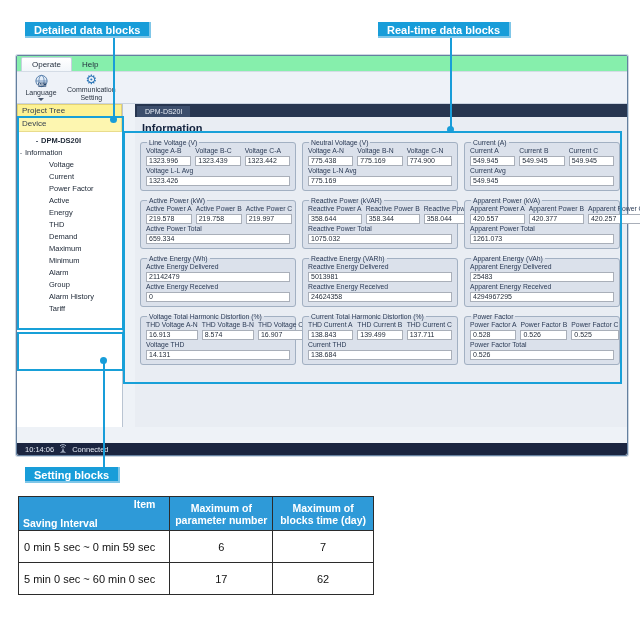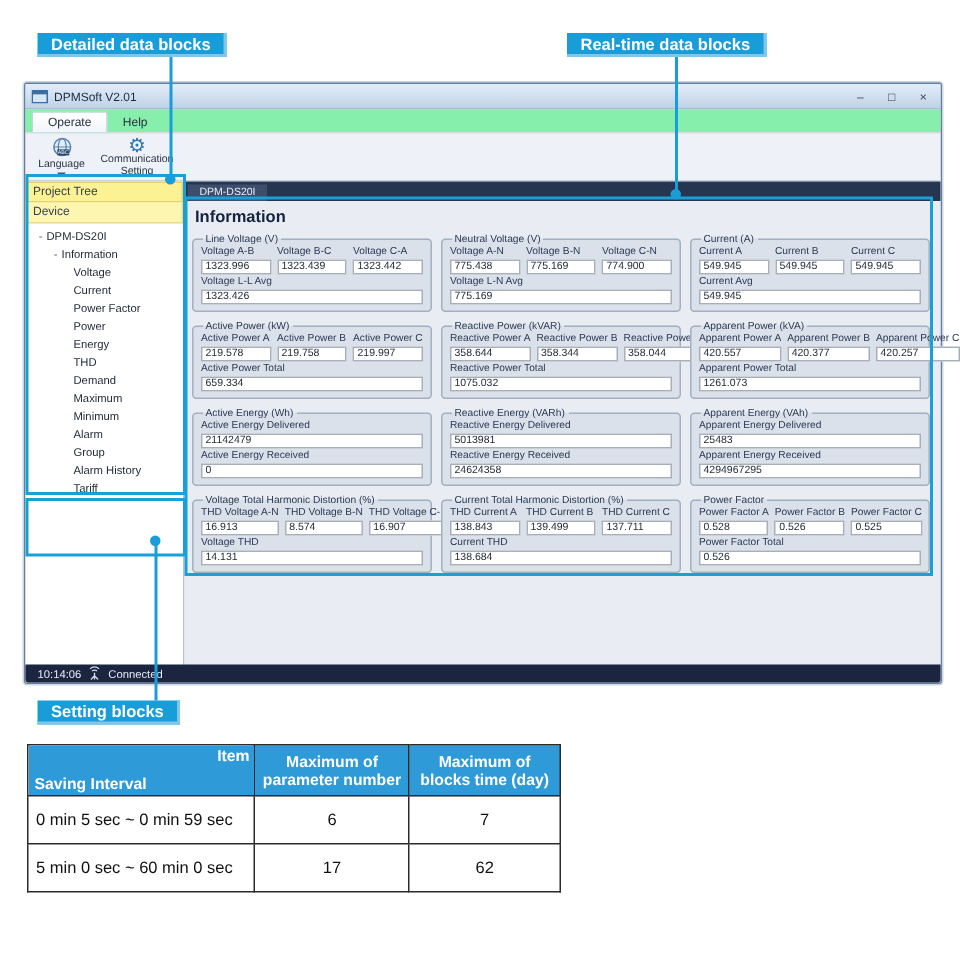--- a/index.html
+++ b/index.html
@@ -31,31 +31,31 @@
                      border-bottom:none; border-radius:2px 2px 0 0; }
   .ribbon { height:32px; background:#eef2f8; border-bottom:1px solid #c9d3e0; display:flex;
             align-items:stretch; padding:1px 2px; }
   .tool-btn { display:flex; flex-direction:column; align-items:center; justify-content:center;
               padding:1px 4px; min-width:44px; }
   .tool-btn .tlabel { font-size:7px; color:#2a3442; line-height:8px; text-align:center; }
   .drop-arrow { width:0; height:0; border-left:3px solid transparent; border-right:3px solid transparent;
                 border-top:3px solid #47566b; margin-top:1px; }
   .gear { font-size:13px; line-height:13px; color:#2e77b8; }
 
-  .win-body { position:relative; display:flex; height:323px; }
+  .win-body { position:relative; display:flex; height:323px;gap:12px; }
   
   .sidebar { width:106px; background:#ffffff; border-right:1px solid #b9c4d2; display:flex; flex-direction:column; }
   .sb-header { height:14px; background:#fdf293; border:1px solid #e3d275; font-size:8px; line-height:12px;
                color:#35404f; padding-left:4px; }
   .sb-device { height:14px; background:#fdf6b0; border:1px solid #e9dc8c; border-top:none; font-size:8px;
                line-height:12px; color:#35404f; padding-left:4px; }
   .tree { padding-top:3px; }
   .titem { height:12px; font-size:7.5px; line-height:12px; color:#222c3a; white-space:nowrap; }
   .titem .exp { display:inline-block; width:8px; text-align:center; color:#55606e; }
-  .ind0 { padding-left:6px; } .ind1 { padding-left:16px; } .ind2 { padding-left:32px; }
+  .ind0 { padding-left:16px;font-weight:bold; } .ind1 { } .ind2 { padding-left:32px; }
   .sb-settings { margin-top:7px; }
   .sitem { height:12px; font-size:7.5px; line-height:12px; color:#222c3a; padding-left:26px; }
 
   
   .content { flex:1; display:flex; flex-direction:column; background:#e9edf3; }
   .tabbar { height:13px; background:#273650; display:flex; align-items:flex-end; padding-left:2px; }
   .tab { background:#3c4e6c; color:#e9eef6; font-size:7px; line-height:11px; padding:0 8px; height:11px; }
   .info-panel { flex:1; padding:3px 7px 0 5px; }
   .info-title { font-size:11px; font-weight:bold; color:#14233e; margin:2px 0 5px 2px; }
   .groups { display:grid; grid-template-columns:repeat(3,1fr); gap:6px 6px; }
@@ -73,21 +73,21 @@
 
   
   .stable { position:absolute; left:18px; top:496px; width:356px; border-collapse:collapse; z-index:5; }
   .stable td, .stable th { border:1px solid #2b2b2b; }
   .stable thead th { background:#2e9ad8; color:#ffffff; font-size:10.5px; font-weight:bold; height:34px;
                      text-align:center; line-height:12px; }
   .corner { position:relative; width:152px;
             background-image:linear-gradient(to bottom right, transparent calc(50% - 0.7px),
               rgba(10,25,40,0.85) calc(50% - 0.7px), rgba(10,25,40,0.85) calc(50% + 0.7px),
               transparent calc(50% + 0.7px)); }
-  .corner .c-top { position:absolute; top:1px; right:3px; font-size:10.5px;margin-left:40px; }
+  .corner .c-top { position:absolute; top:1px; right:14px; font-size:10.5px;margin-left:40px; }
   .corner .c-bottom { position:absolute; bottom:1px; left:4px; font-size:10.5px; }
   .stable tbody td { background:#ffffff; color:#111; font-size:11px; height:32px; }
   .stable tbody td.interval { text-align:left; padding-left:5px; width:152px; }
   .stable tbody td.num { text-align:center; }
   .col2 { width:103px; } .col3 { width:101px; }
 </style>
 </head>
 <body>
 
 <div class="page">
@@ -101,32 +101,20 @@
   <div class="co-dot" style="left:447px; top:126px;"></div>
   <div class="co-line" style="left:103px; top:363px; height:104px;"></div>
   <div class="co-dot" style="left:100px; top:357px;"></div>
 
   <div class="ann-rect" style="left:17px; top:116px; width:107px; height:214px;"></div>
   <div class="ann-rect" style="left:17px; top:332px; width:107px; height:39px;"></div>
   <div class="ann-rect" style="left:123px; top:131px; width:499px; height:253px;"></div>
 
   <div class="window">
 
-    <div class="titlebar">
-      <svg width="11" height="9" viewBox="0 0 11 9">
-        <rect x="0.5" y="0.5" width="10" height="8" fill="#d7e7f8" stroke="#3a6ea5"></rect>
-        <rect x="0.5" y="0.5" width="10" height="2.4" fill="#3a6ea5"></rect>
-      </svg>
-      <span class="title">DPMSoft V2.01</span>
-      <div class="win-controls">
-        <span class="win-btn">–</span>
-        <span class="win-btn">□</span>
-        <span class="win-btn">×</span>
-      </div>
-    </div>
 
     <div class="menubar">
       <span class="menu-tab active">Operate</span>
       <span class="menu-tab">Help</span>
     </div>
 
     <div class="ribbon">
       <div class="tool-btn">
         <svg width="15" height="15" viewBox="0 0 15 15">
           <circle cx="7.5" cy="7" r="5.6" fill="#e3edf8" stroke="#5b82ad" stroke-width="1"></circle>
@@ -149,21 +137,21 @@
 
       <div class="sidebar">
         <div class="sb-header">Project Tree</div>
         <div class="sb-device">Device</div>
         <div class="tree">
           <div class="titem ind0"><span class="exp">-</span><span>DPM-DS20I</span></div>
           <div class="titem ind1"><span class="exp">-</span><span>Information</span></div>
           <div class="titem ind2">Voltage</div>
           <div class="titem ind2">Current</div>
           <div class="titem ind2">Power Factor</div>
-          <div class="titem ind2">Power</div>
+          <div class="titem ind2">Active</div>
           <div class="titem ind2">Energy</div>
           <div class="titem ind2">THD</div>
           <div class="titem ind2">Demand</div>
           <div class="titem ind2">Maximum</div>
           <div class="titem ind2">Minimum</div>
           <div class="titem ind2">Alarm</div>
           <div class="titem ind2">Group</div>
           <div class="titem ind2">Alarm History</div>
           <div class="titem ind2">Tariff</div>
         </div>

